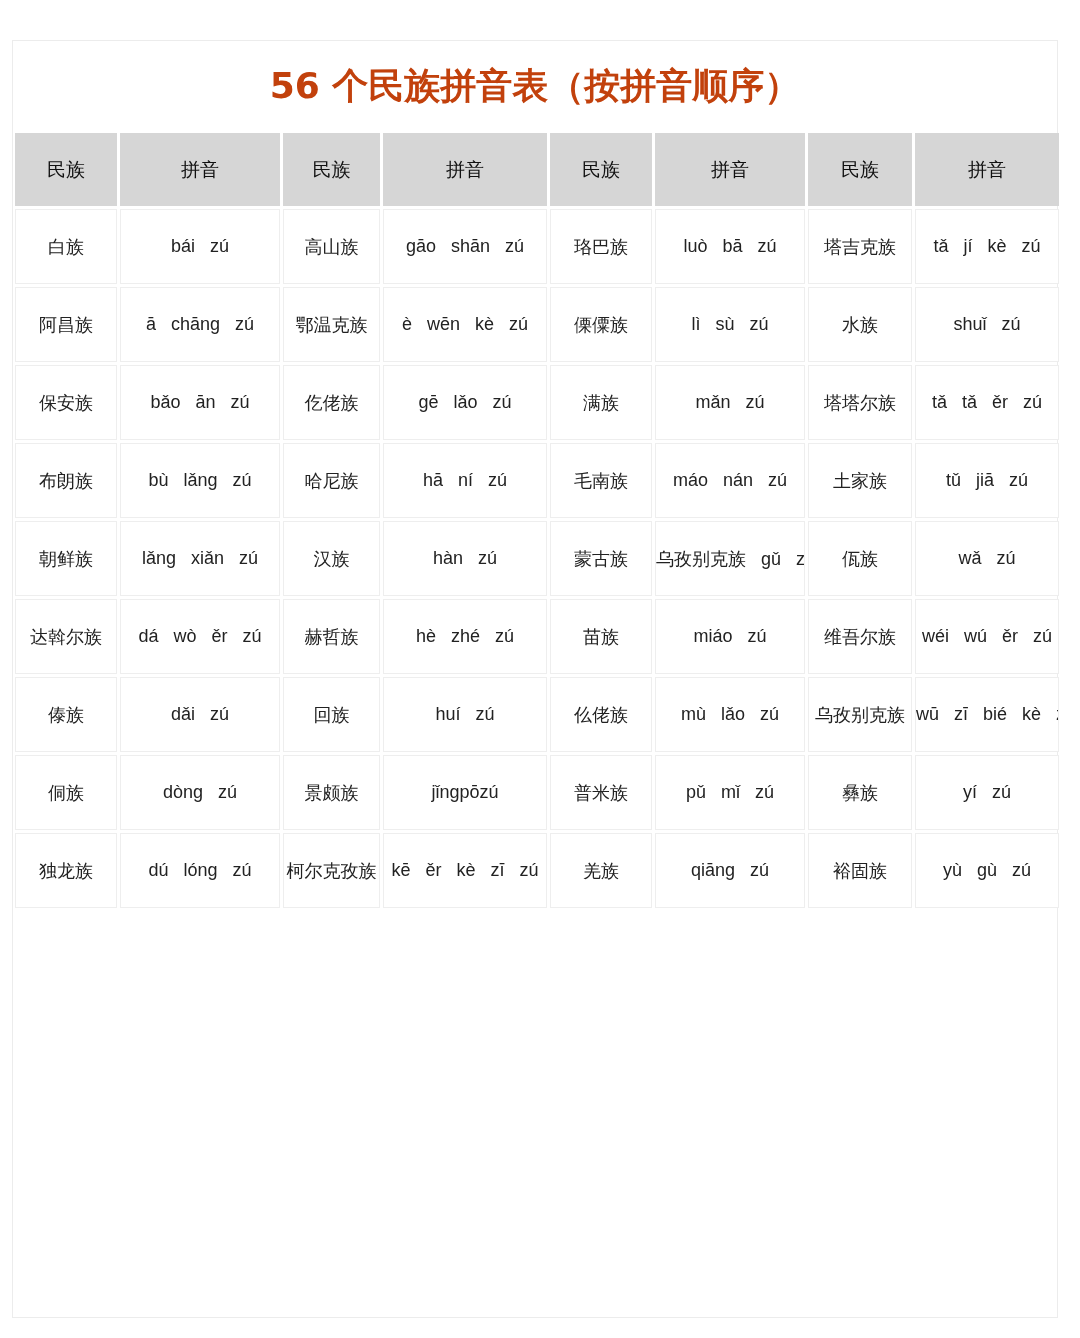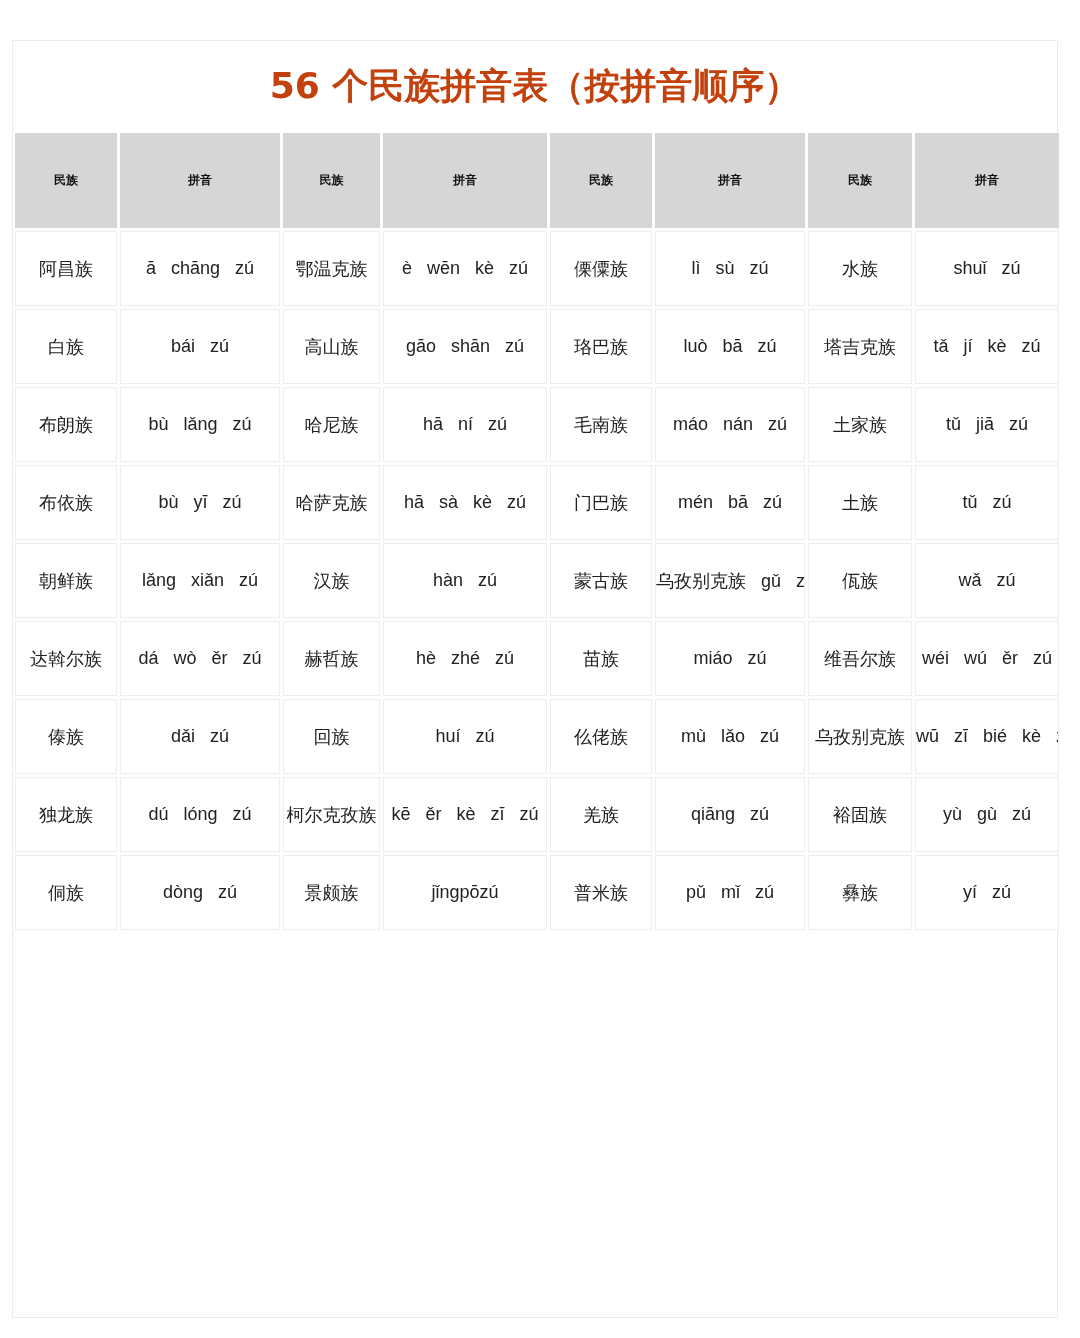--- a/index.html
+++ b/index.html
@@ -7,21 +7,21 @@
          font-family: "DejaVu Sans", "Liberation Sans", sans-serif; color: #1a1a1a; }
   .frame { position: absolute; left: 12px; top: 40px; width: 1046px; height: 1278px;
            border: 1px solid #ececec; box-sizing: border-box; background: #fff; }
   .title { position: absolute; left: 12px; top: 40px; width: 1046px; height: 92px;
            display: flex; align-items: center; justify-content: center;
            font-size: 36px; font-weight: bold; color: #c2410c; letter-spacing: 0px; }
   table.grid { position: absolute; left: 12px; top: 130px; width: 1047px;
                border-collapse: separate; border-spacing: 3px 3px; table-layout: fixed; }
   table.grid th, table.grid td { text-align: center; vertical-align: middle; padding: 0;
                white-space: nowrap; overflow: hidden; }
-  table.grid th { background: #d6d6d6; height: 95px; font-size: 12px; font-weight: bold; color: #111; }
+  table.grid th { background: #d6d6d6; height: 73px; font-size: 19px; font-weight: normal; color: #111; }
   table.grid td { background: #ffffff; height: 75px; border: 1px solid #eeeeee;
                   box-sizing: border-box; font-size: 18px; color: #222; }
   td.py { font-family: "Liberation Sans", "DejaVu Sans", sans-serif; font-size: 18px; word-spacing: 10px; }
   td.name { font-size: 18px; }
 </style>
 </head>
 <body>
 
 <div class="frame"></div>
 <div class="title">56 个民族拼音表（按拼音顺序）</div>
@@ -44,58 +44,58 @@
       <th>民族</th>
       <th>拼音</th>
       <th>民族</th>
       <th>拼音</th>
       <th>民族</th>
       <th>拼音</th>
     </tr>
   </thead>
   <tbody id="tbody">
       <tr>
+        <td class="name">白族</td>
+        <td class="py">bái  zú</td>
+        <td class="name">高山族</td>
+        <td class="py">gāo  shān  zú</td>
+        <td class="name">珞巴族</td>
+        <td class="py">luò  bā  zú</td>
+        <td class="name">塔吉克族</td>
+        <td class="py">tǎ  jí  kè  zú</td>
+      </tr>
+      <tr>
         <td class="name">阿昌族</td>
         <td class="py">ā  chāng  zú</td>
         <td class="name">鄂温克族</td>
         <td class="py">è  wēn  kè  zú</td>
         <td class="name">傈僳族</td>
         <td class="py">lì  sù  zú</td>
         <td class="name">水族</td>
         <td class="py">shuǐ  zú</td>
       </tr>
       <tr>
-        <td class="name">白族</td>
-        <td class="py">bái  zú</td>
-        <td class="name">高山族</td>
-        <td class="py">gāo  shān  zú</td>
-        <td class="name">珞巴族</td>
-        <td class="py">luò  bā  zú</td>
-        <td class="name">塔吉克族</td>
-        <td class="py">tǎ  jí  kè  zú</td>
+        <td class="name">保安族</td>
+        <td class="py">bǎo  ān  zú</td>
+        <td class="name">仡佬族</td>
+        <td class="py">gē  lǎo  zú</td>
+        <td class="name">满族</td>
+        <td class="py">mǎn  zú</td>
+        <td class="name">塔塔尔族</td>
+        <td class="py">tǎ  tǎ  ěr zú</td>
       </tr>
       <tr>
         <td class="name">布朗族</td>
         <td class="py">bù  lǎng  zú</td>
         <td class="name">哈尼族</td>
         <td class="py">hā  ní  zú</td>
         <td class="name">毛南族</td>
         <td class="py">máo  nán  zú</td>
         <td class="name">土家族</td>
         <td class="py">tǔ  jiā zú</td>
-      </tr>
-      <tr>
-        <td class="name">布依族</td>
-        <td class="py">bù  yī zú</td>
-        <td class="name">哈萨克族</td>
-        <td class="py">hā  sà  kè  zú</td>
-        <td class="name">门巴族</td>
-        <td class="py">mén  bā  zú</td>
-        <td class="name">土族</td>
-        <td class="py">tǔ  zú</td>
       </tr>
       <tr>
         <td class="name">朝鲜族</td>
         <td class="py">lǎng  xiǎn  zú</td>
         <td class="name">汉族</td>
         <td class="py">hàn  zú</td>
         <td class="name">蒙古族</td>
         <td class="py">乌孜别克族  gǔ  zú</td>
         <td class="name">佤族</td>
         <td class="py">wǎ  zú</td>
@@ -114,33 +114,33 @@
         <td class="name">傣族</td>
         <td class="py">dǎi  zú</td>
         <td class="name">回族</td>
         <td class="py">huí  zú</td>
         <td class="name">仫佬族</td>
         <td class="py">mù  lǎo  zú</td>
         <td class="name">乌孜别克族</td>
         <td class="py">wū zī bié kè zú</td>
       </tr>
       <tr>
+        <td class="name">侗族</td>
+        <td class="py">dòng  zú</td>
+        <td class="name">景颇族</td>
+        <td class="py">jǐngpōzú</td>
+        <td class="name">普米族</td>
+        <td class="py">pǔ  mǐ  zú</td>
+        <td class="name">彝族</td>
+        <td class="py">yí  zú</td>
+      </tr>
+      <tr>
         <td class="name">独龙族</td>
         <td class="py">dú  lóng  zú</td>
         <td class="name">柯尔克孜族</td>
         <td class="py">kē ěr  kè  zī  zú</td>
         <td class="name">羌族</td>
         <td class="py">qiāng  zú</td>
         <td class="name">裕固族</td>
         <td class="py">yù  gù  zú</td>
       </tr>
-      <tr>
-        <td class="name">侗族</td>
-        <td class="py">dòng  zú</td>
-        <td class="name">景颇族</td>
-        <td class="py">jǐngpōzú</td>
-        <td class="name">普米族</td>
-        <td class="py">pǔ  mǐ  zú</td>
-        <td class="name">彝族</td>
-        <td class="py">yí  zú</td>
-      </tr>
     </tbody>
 </table>
 
 </body></html>

